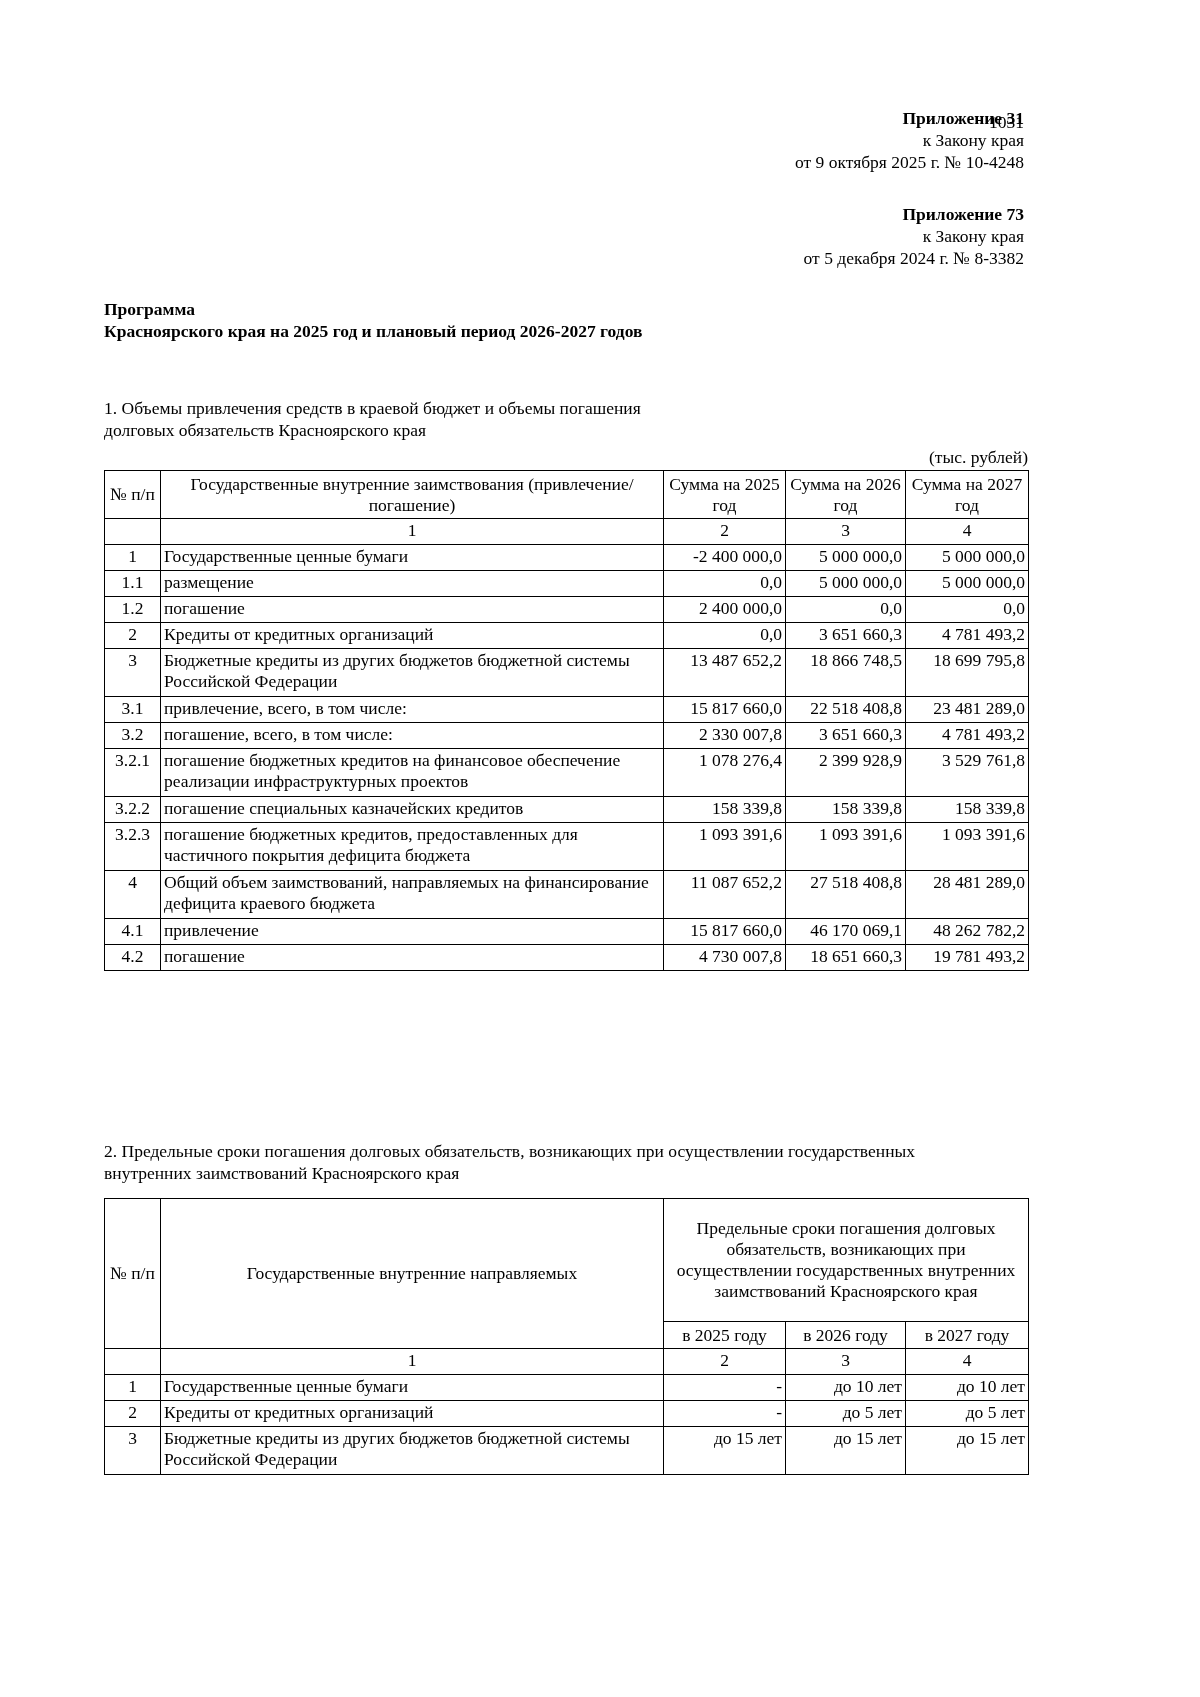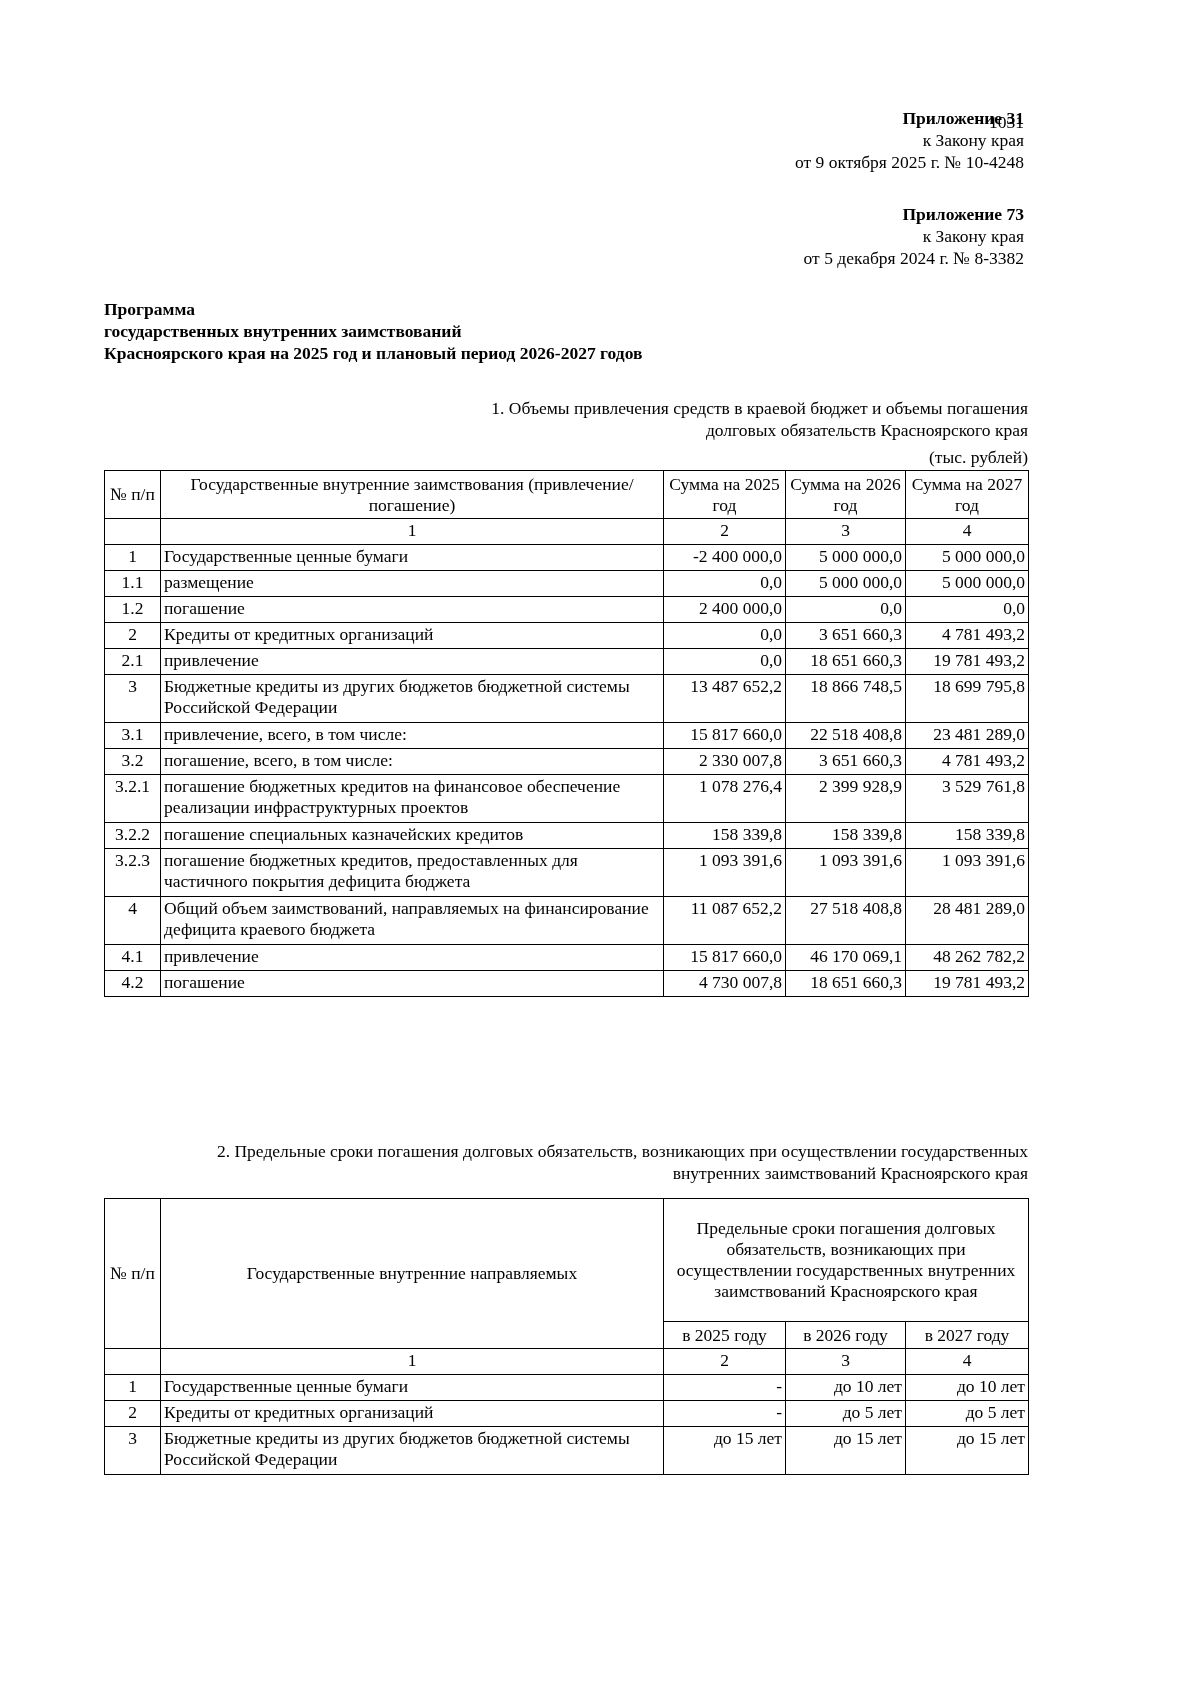--- a/index.html
+++ b/index.html
@@ -7,21 +7,21 @@
     width: 1200px; height: 1697px; position: relative;
     font-family: "Liberation Serif", "DejaVu Serif", serif;
     color: #000; font-size: 17.5px; line-height: 1.2;
   }
   .page-num { position: absolute; top: 68px; left: 984px; width: 40px; text-align: right; margin-top: 44px; }
   .appendix { position: absolute; right: 176px; text-align: right; line-height: 22px; }
   .appendix .bold { font-weight: bold; }
   #app1 { top: 107px; }
   #app2 { top: 203px; }
   .title { position: absolute; top: 298px; left: 104px; width: 924px; text-align: left; font-weight: bold; line-height: 22px; }
-  .section-head { position: absolute; left: 104px; width: 924px; text-align: right; line-height: 22px; }
+  .section-head { position: absolute; left: 104px; width: 924px; text-align: left; line-height: 22px; }
   #sec1 { top: 397px; }
   #sec2 { top: 1140px; }
   .units { position: absolute; top: 447px; right: 172px; }
   table { position: absolute; left: 104px; border-collapse: collapse; table-layout: fixed; width: 925px; }
   td, th { border: 1.5px solid #000; padding: 1px 3px; vertical-align: top; font-weight: normal; }
   th { text-align: center; vertical-align: middle; }
   td.num { text-align: center; }
   td.name { text-align: left; }
   td.val { text-align: right; }
   td.colnum { text-align: center; }
@@ -47,21 +47,20 @@
 </div>
 
 <div class="appendix" id="app2">
   <div class="bold">Приложение 73</div>
   <div>к Закону края</div>
   <div>от 5 декабря 2024 г. № 8-3382</div>
 </div>
 
 <div class="title">
   <div>Программа</div>
-  <div>государственных внутренних заимствований</div>
   <div>Красноярского края на 2025 год и плановый период 2026-2027 годов</div>
 </div>
 
 <div class="section-head" id="sec1">
   <div>1. Объемы привлечения средств в краевой бюджет и объемы погашения</div>
   <div>долговых обязательств Красноярского края</div>
 </div>
 <div class="units">(тыс. рублей)</div>
 
 <table id="table1">
@@ -110,27 +109,20 @@
         <td class="val">0,0</td>
         <td class="val">0,0</td>
       </tr>
       <tr class="r1">
         <td class="num">2</td>
         <td class="name">Кредиты от кредитных организаций</td>
         <td class="val">0,0</td>
         <td class="val">3 651 660,3</td>
         <td class="val">4 781 493,2</td>
       </tr>
-      <tr class="r1">
-        <td class="num">2.1</td>
-        <td class="name">привлечение</td>
-        <td class="val">0,0</td>
-        <td class="val">18 651 660,3</td>
-        <td class="val">19 781 493,2</td>
-      </tr>
       <tr class="r2">
         <td class="num">3</td>
         <td class="name">Бюджетные кредиты из других бюджетов бюджетной системы Российской Федерации</td>
         <td class="val">13 487 652,2</td>
         <td class="val">18 866 748,5</td>
         <td class="val">18 699 795,8</td>
       </tr>
       <tr class="r1">
         <td class="num">3.1</td>
         <td class="name">привлечение, всего, в том числе:</td>

